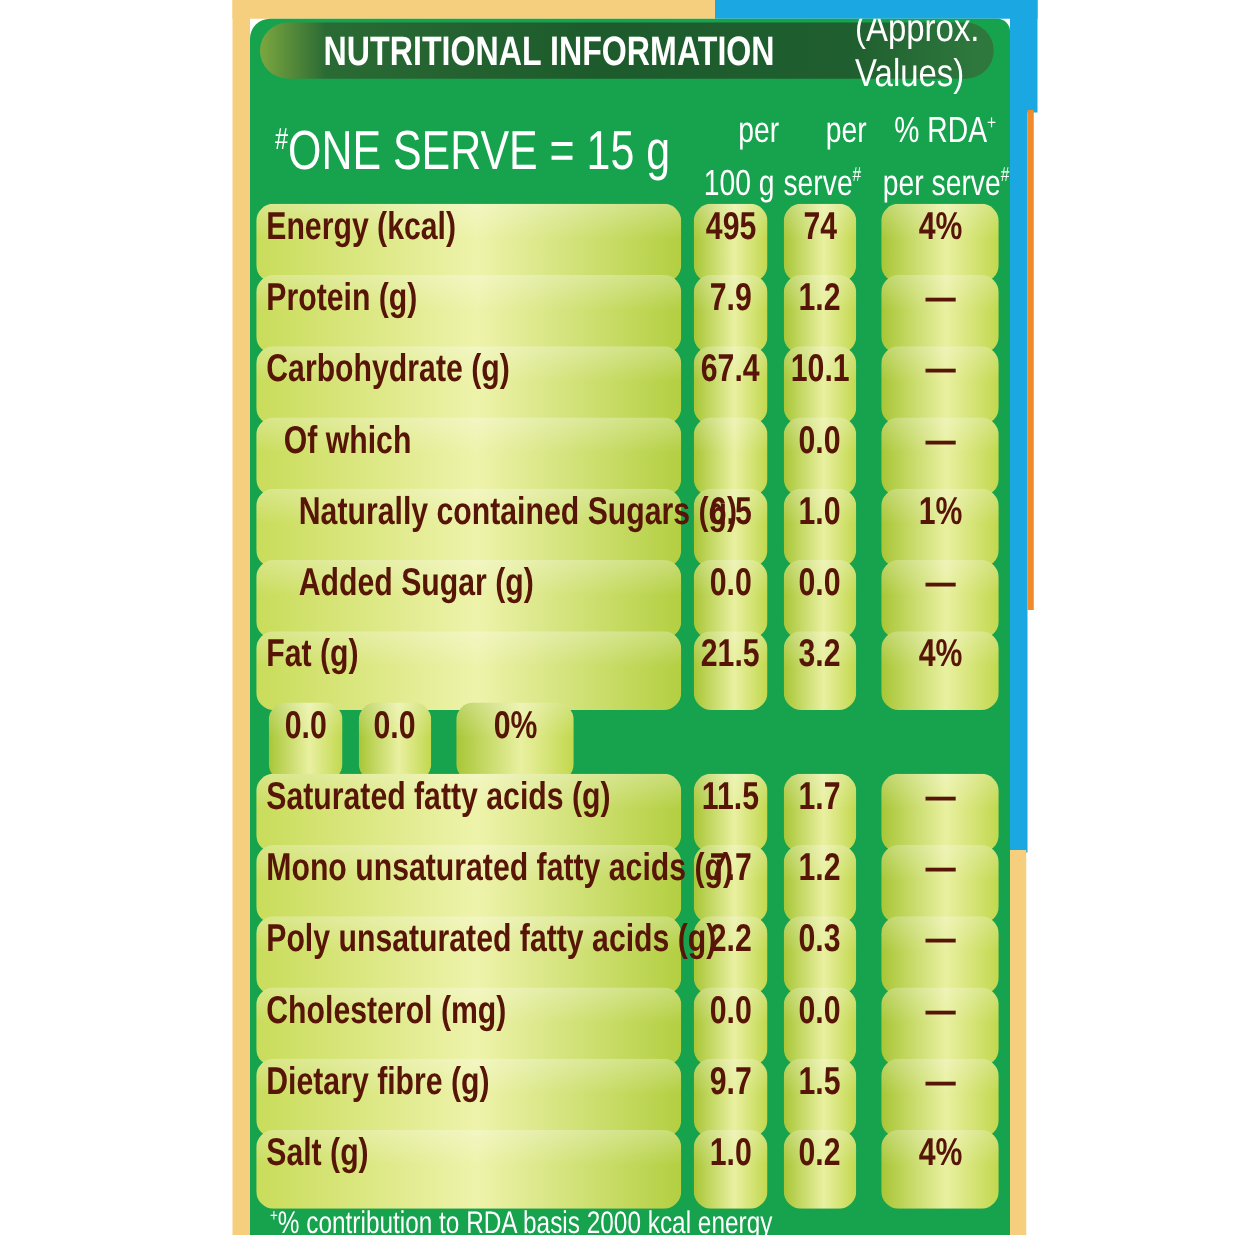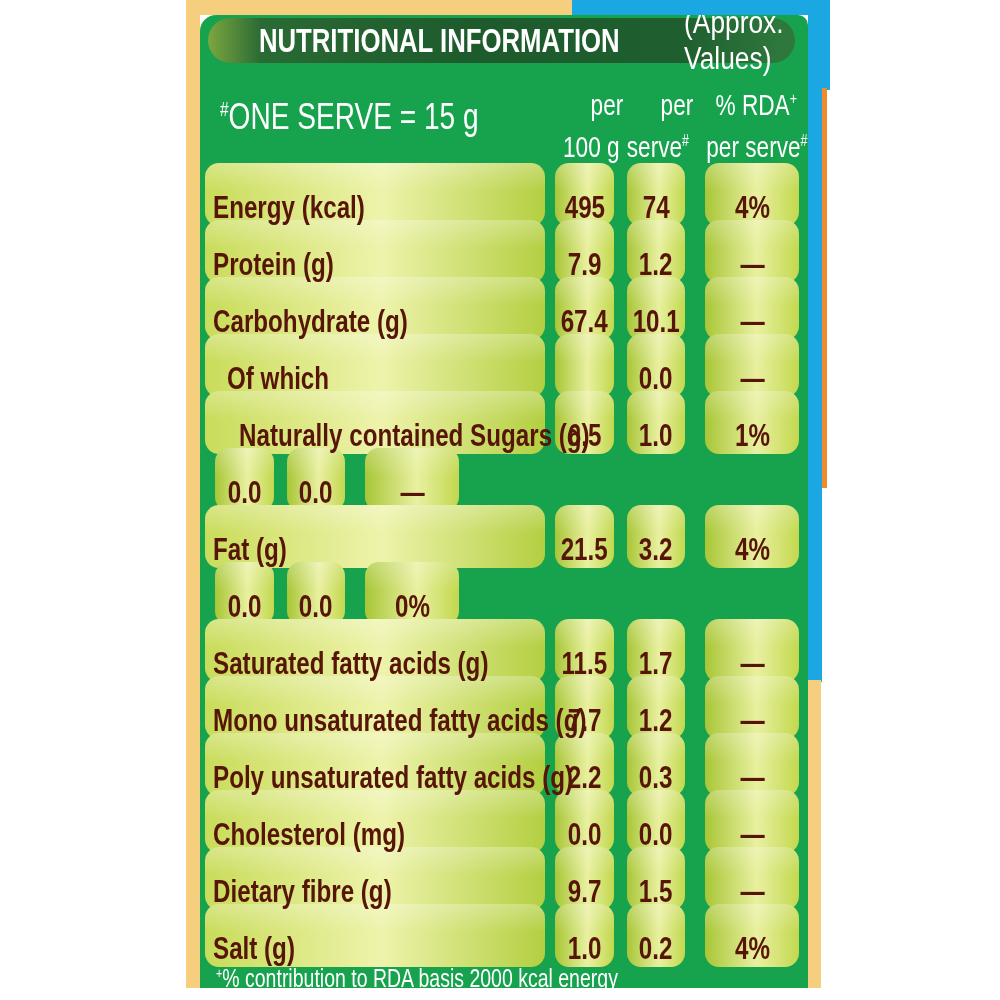--- a/index.html
+++ b/index.html
@@ -44,36 +44,36 @@
     display: flex; align-items: center; justify-content: center;
     color: #ffffff;
   }
   .banner .title    { font-size: 33px; font-weight: 700; letter-spacing: 0px; }
   .banner .subtitle { font-size: 31px; font-weight: 400; margin-left: 4px; transform: scaleX(0.85); }
 
   
   .head { position: absolute; left: 0; top: 48px; width: 608px; height: 100px; color: #ffffff; }
   .serve-note {
     position: absolute; left: 20px; top: 33px; width: 330px;
-    text-align: right; font-size: 36px; font-weight: 400;
+    text-align: right; font-size: 44px; font-weight: 400;
   }
   .serve-note sup, .col-head sup, .footnote sup { font-size: 0.55em; vertical-align: super; }
   .col-head { position: absolute; text-align: right; font-size: 29px; line-height: 36px; }
   .col-head .l1, .col-head .l2 { display: block; }
   .col-1 { left: 338px; top: 18px; width: 90px; }
   .col-2 { left: 412px; top: 18px; width: 86px; }
   .col-3 { left: 492px; top: 18px; width: 116px; }
 
   
   .rows { position: absolute; left: 5px; top: 148px; width: 598px; }
   .row  { display: flex; height: 51px; margin-bottom: 6px; }
   .pill {
     border-radius: 14px;
     height: 63px;
-    display: flex; align-items: flex-end;
+    display: flex; align-items: flex-start;
     color: #571507;
     font-weight: 700;
   }
   .pill.label {
     width: 340px;
     background:
       linear-gradient(to bottom, rgba(255,255,255,0.28), rgba(255,255,255,0) 45%),
       linear-gradient(to right, #c9dc5a 0%, #eef3ab 52%, #b3cf41 100%);
     font-size: 31px;
   }
@@ -201,20 +201,23 @@
             <span class="cond">6.5</span>
           </div>
           <div class="pill val v2">
             <span class="cond">1.0</span>
           </div>
           <div class="pill val v3">
             <span class="cond">1%</span>
           </div>
         </div>
         <div class="row indent-2">
+          <div class="pill label">
+            <span class="lbl-text"><span class="condL">Added Sugar (g)</span></span>
+          </div>
           <div class="pill val v1">
             <span class="cond">0.0</span>
           </div>
           <div class="pill val v2">
             <span class="cond">0.0</span>
           </div>
           <div class="pill val v3">
             <span class="cond">—</span>
           </div>
         </div>

